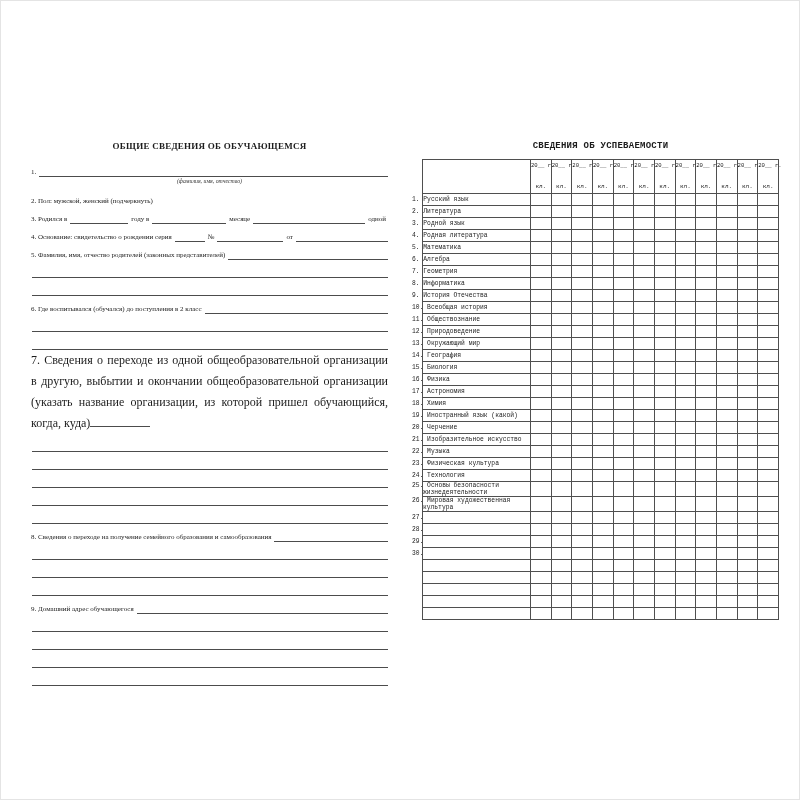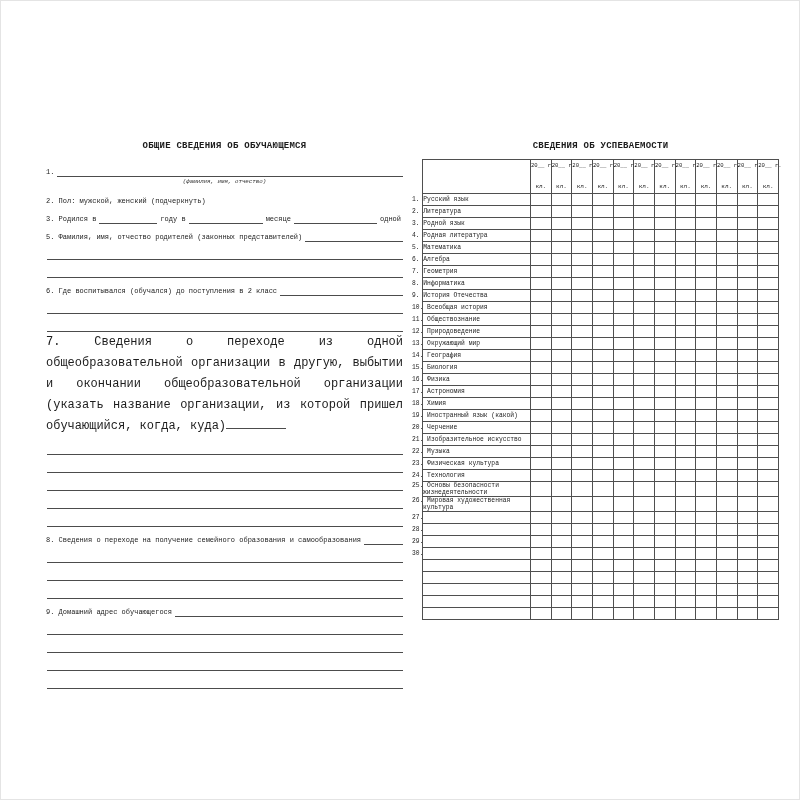--- a/index.html
+++ b/index.html
@@ -4,21 +4,21 @@
 <style>
   html, body { margin: 0; padding: 0; }
   body {
     width: 800px; height: 800px; position: relative; overflow: hidden;
     background: #ffffff; color: #1c1c1c;
     font-family: "Liberation Serif", "DejaVu Serif", serif;
   }
   .frame { position: absolute; inset: 0; border: 1px solid #e4e4e4; pointer-events: none; }
 
   .page { position: absolute; top: 141px; width: 357px; }
-  #left-page  { left: 46px; font-family: Liberation Mono, monospace; }
+  #left-page  { left: 31px; }
   #right-page { left: 422px; font-family: Liberation Mono, monospace; }
 
   .page-title {
     text-align: center; font-weight: bold; font-size: 9px;
     letter-spacing: .25px; margin: 0 0 7px 0; line-height: 11px;
     white-space: nowrap;
   }
 
   
   .line { display: flex; align-items: flex-end; height: 18px; }
@@ -75,20 +75,28 @@
       <div class="line">
         <span class="txt">3. Родился в</span>
         <span class="blank" style="width: 58px;"></span>
         <span class="txt">году в</span>
         <span class="blank" style="width: 74px;"></span>
         <span class="txt">месяце</span>
         <span class="blank grow"></span>
         <span class="txt">одной</span>
       </div>
       <div class="line">
+        <span class="txt">4. Основание: свидетельство о рождении серия</span>
+        <span class="blank" style="width: 30px;"></span>
+        <span class="txt">№</span>
+        <span class="blank" style="width: 66px;"></span>
+        <span class="txt">от</span>
+        <span class="blank grow"></span>
+      </div>
+      <div class="line">
         <span class="txt">5. Фамилия, имя, отчество родителей (законных представителей)</span>
         <span class="blank grow"></span>
       </div>
       <div class="line">
         <span class="blank grow"></span>
       </div>
       <div class="line">
         <span class="blank grow"></span>
       </div>
       <div class="line">

